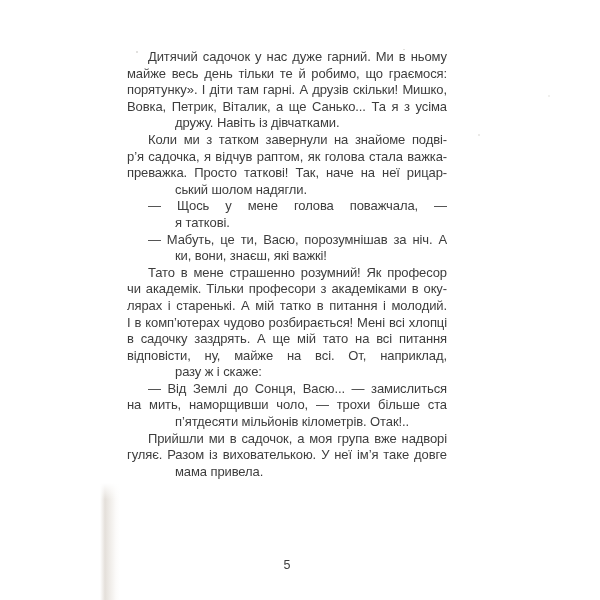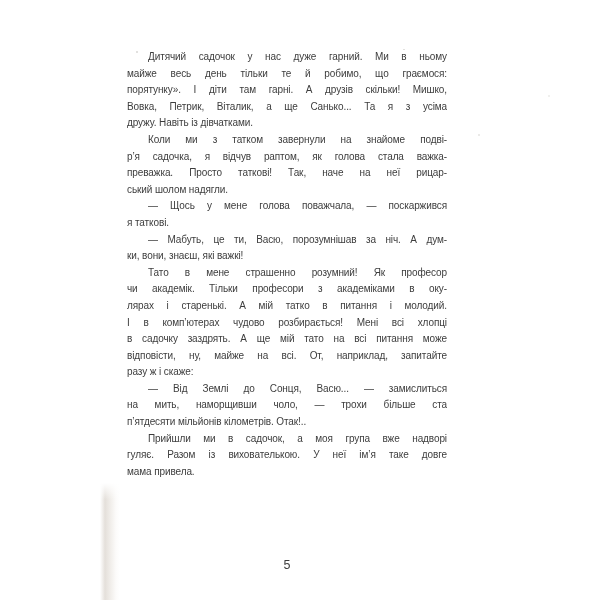--- a/index.html
+++ b/index.html
@@ -18,39 +18,40 @@
     position: absolute;
     inset: 0;
     background: var(--paper-color, #ffffff);
   }
   .text-block {
     position: absolute;
     left: 127px;
     top: 49px;
     width: 320px;
     color: var(--text-color, #3d3d3d);
-    font-size: 10px;
+    font-size: 13px;
     letter-spacing: -0.1px;
   }
   .paragraph {
     margin: 0;
   }
   .line {
     height: 16.6px;
     line-height: 16.6px;
     text-align: justify;
     text-align-last: justify;
     overflow: hidden;
     white-space: normal;
   }
   .line.first {
     text-indent: 21px;
   }
   .line.last {
     text-align-last: left;
+    margin-left: 48px;
   }
   .page-number {
     position: absolute;
     left: 127px;
     top: 557px;
     width: 320px;
     text-align: center;
     font-size: 12.5px;
     line-height: 16px;
     color: var(--text-color, #3d3d3d);

